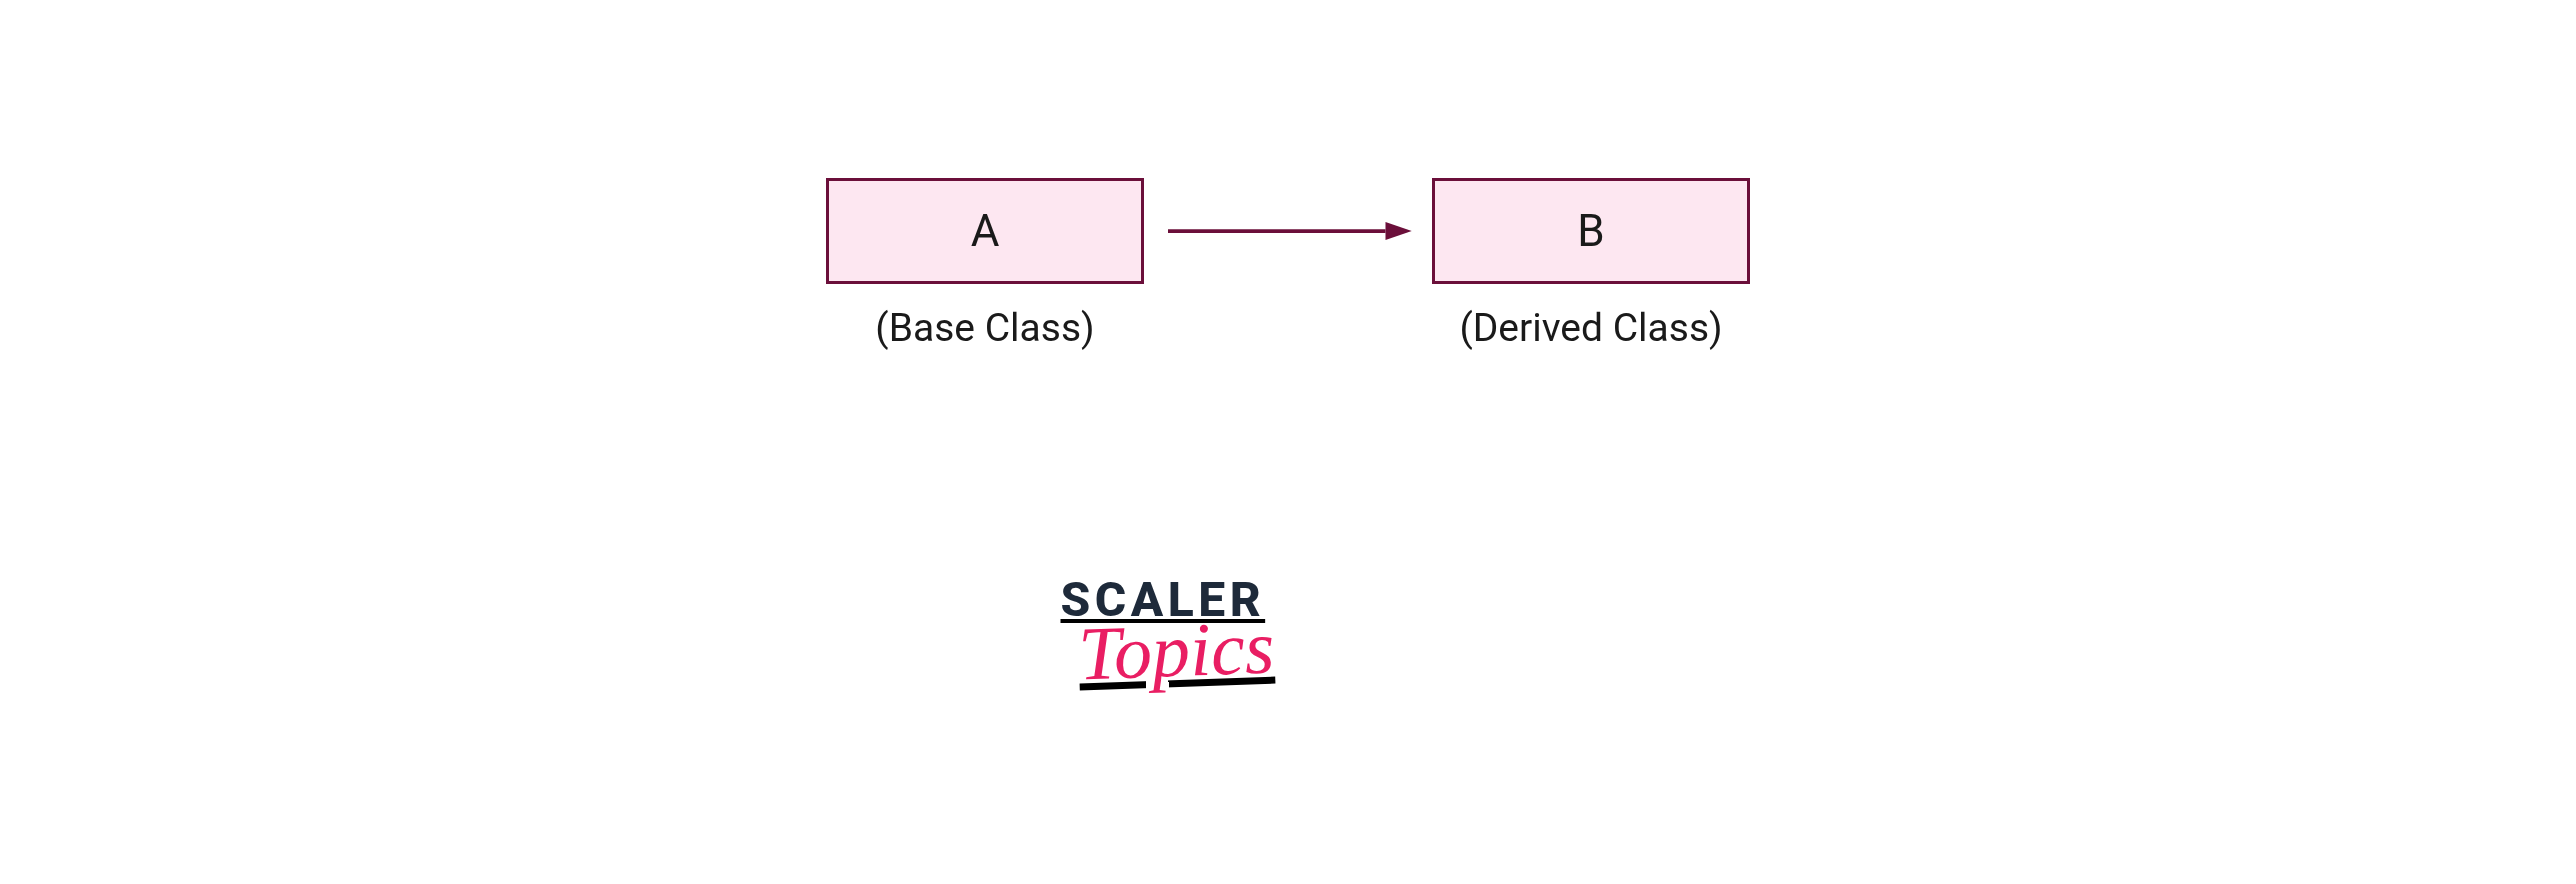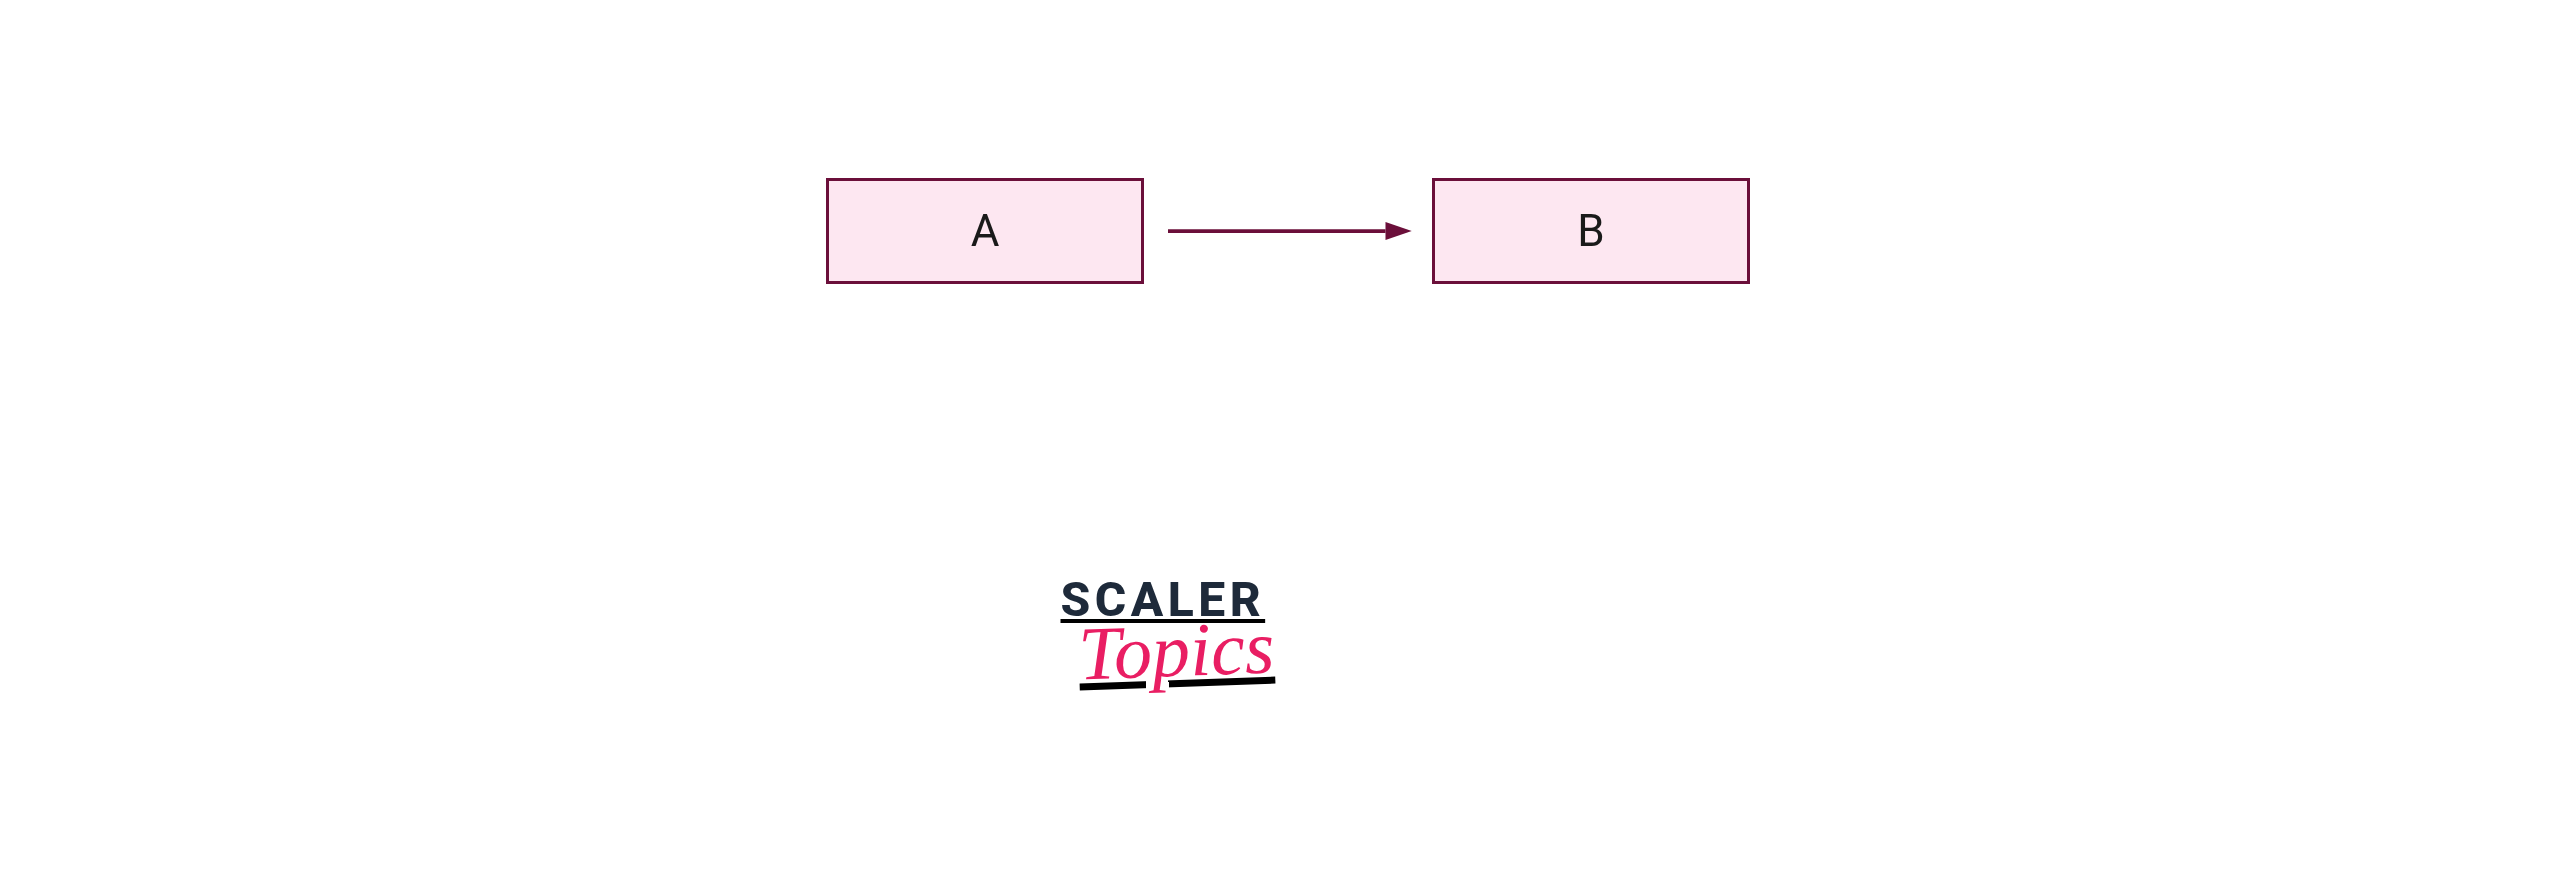--- a/index.html
+++ b/index.html
@@ -111,19 +111,24 @@
     <div class="arrow-wrap">
       <svg class="arrow-svg" viewBox="0 0 340 40">
         <line x1="10" y1="20" x2="300" y2="20" stroke="#6b0f3a" stroke-width="5"></line>
         <polygon points="300,8 335,20 300,32" fill="#6b0f3a"></polygon>
       </svg>
     </div>
     <div class="class-box">
       <span class="class-label">B</span>
     </div>
   </div>
+  <div class="sub-row">
+    <div class="sub-label">(Base Class)</div>
+    <div class="sub-gap"></div>
+    <div class="sub-label">(Derived Class)</div>
+  </div>
 </div>
 
 <div class="logo-container">
   <div class="logo-scaler">SCALER</div>
   <div class="logo-topics">Topics</div>
 </div>
 
 
 </body></html>

